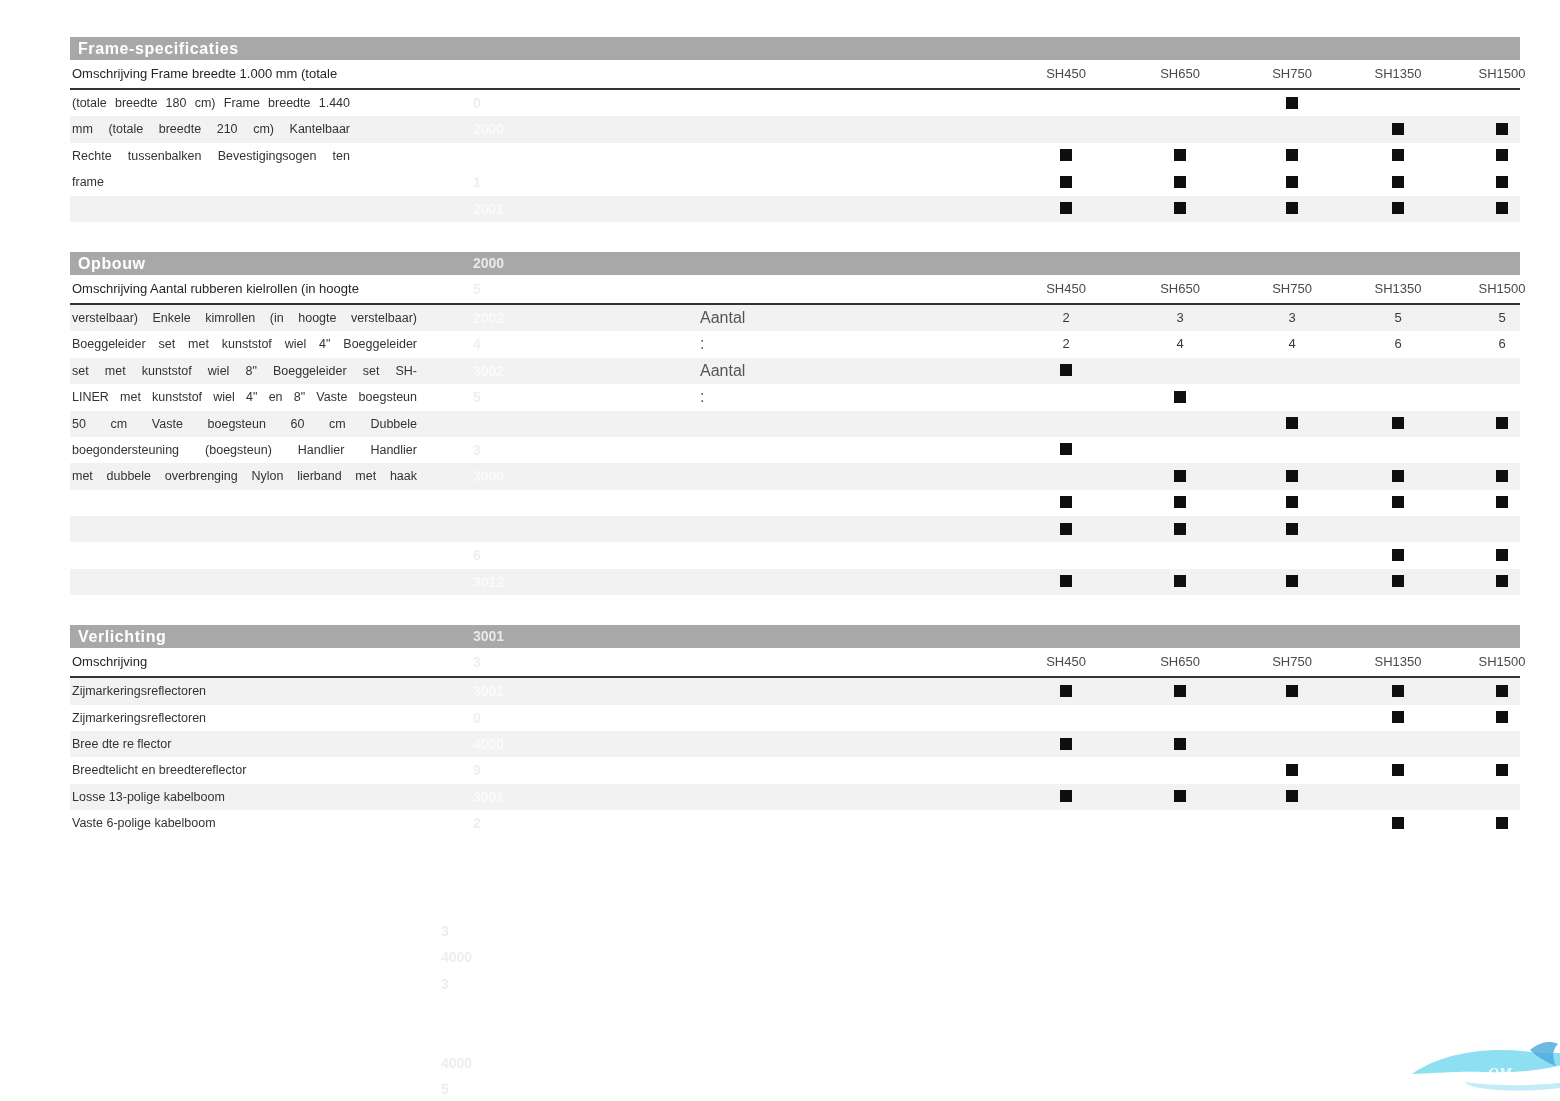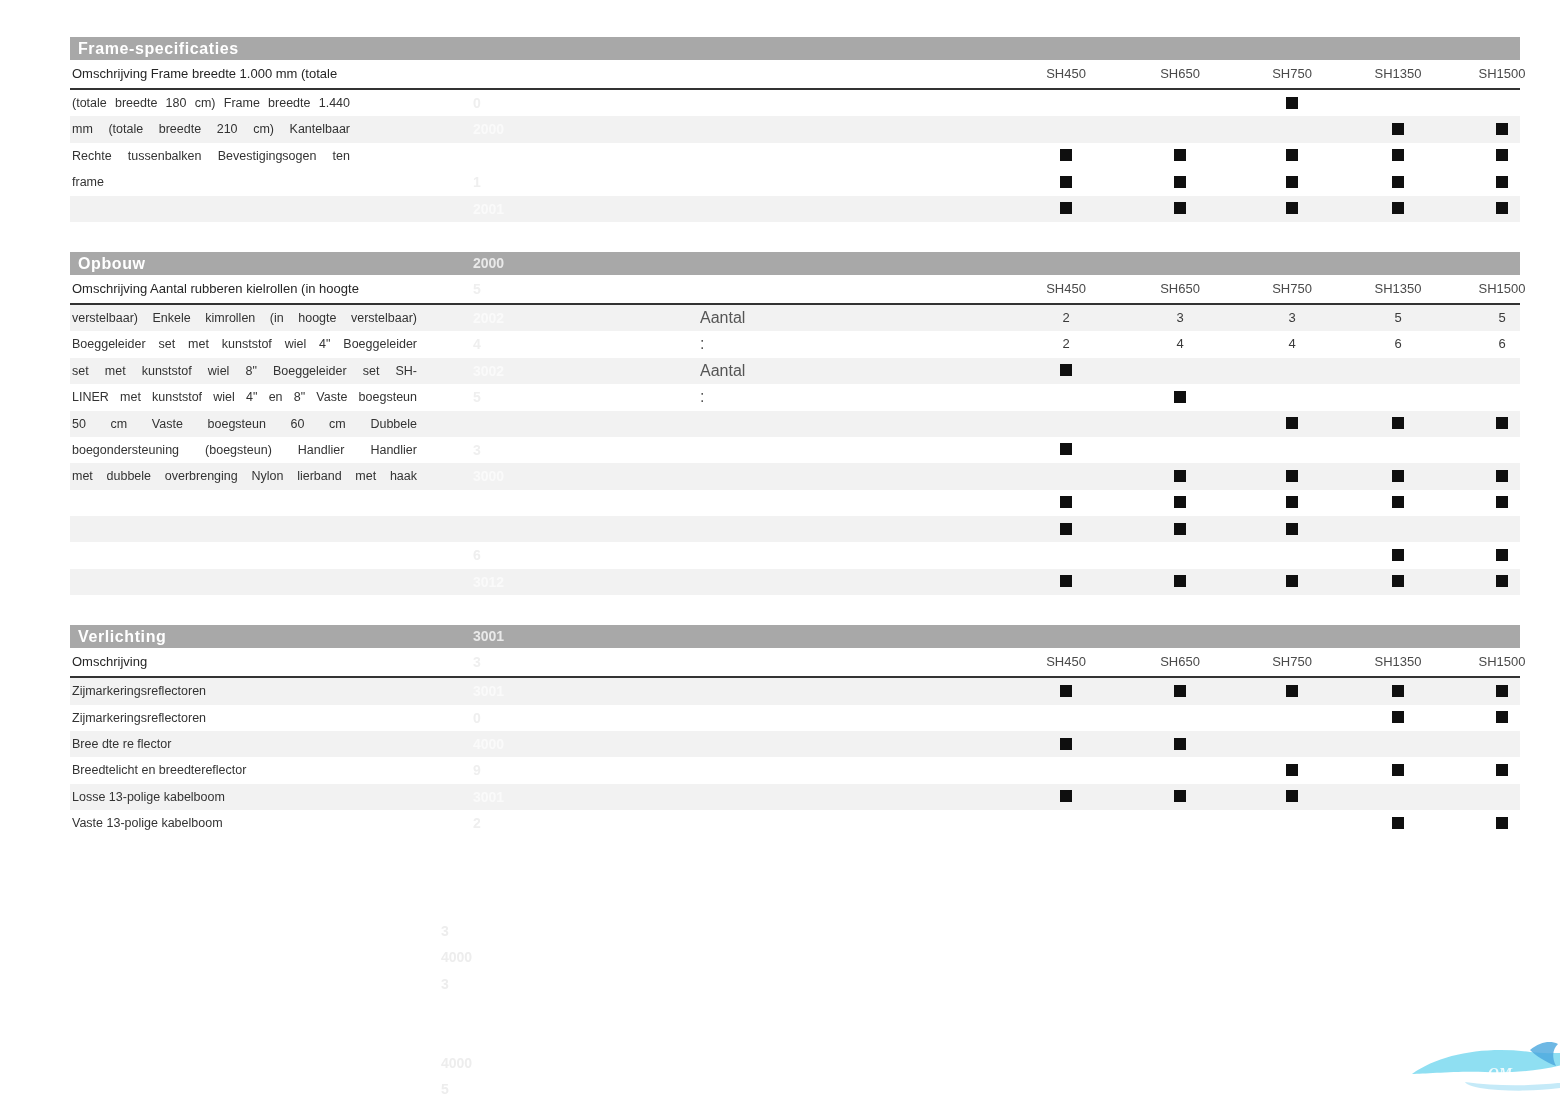--- a/index.html
+++ b/index.html
@@ -256,21 +256,21 @@
           <span class="cell" style="left: 1392px;"><span class="sq"></span></span>
         </div>
         <div class="row shaded">
           <span class="desc">Losse 13-polige kabelboom</span>
           <span class="wm">3001</span>
           <span class="cell" style="left: 956px;"><span class="sq"></span></span>
           <span class="cell" style="left: 1070px;"><span class="sq"></span></span>
           <span class="cell" style="left: 1182px;"><span class="sq"></span></span>
         </div>
         <div class="row">
-          <span class="desc">Vaste 13-polige kabelboom</span>
+          <span class="desc">Vaste 6-polige kabelboom</span>
           <span class="wm">2</span>
           <span class="cell" style="left: 1288px;"><span class="sq"></span></span>
           <span class="cell" style="left: 1392px;"><span class="sq"></span></span>
         </div>
       </div>
     </div>
 </div>
 
 <div class="footer-wms" id="footer-wms">
     <div class="footer-wm" style="top: 0px;">3</div>

